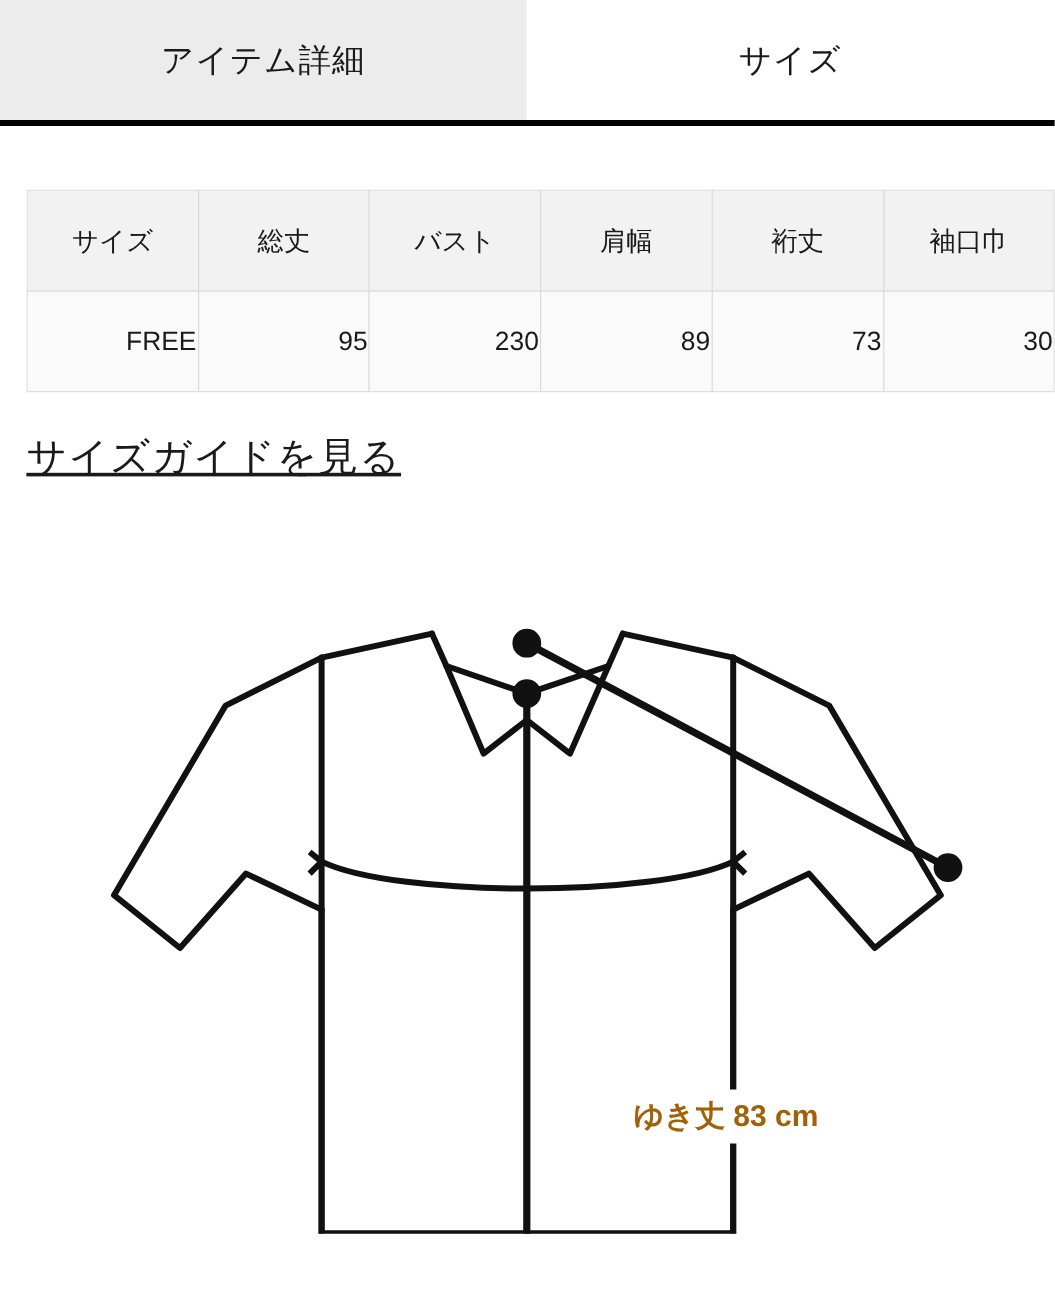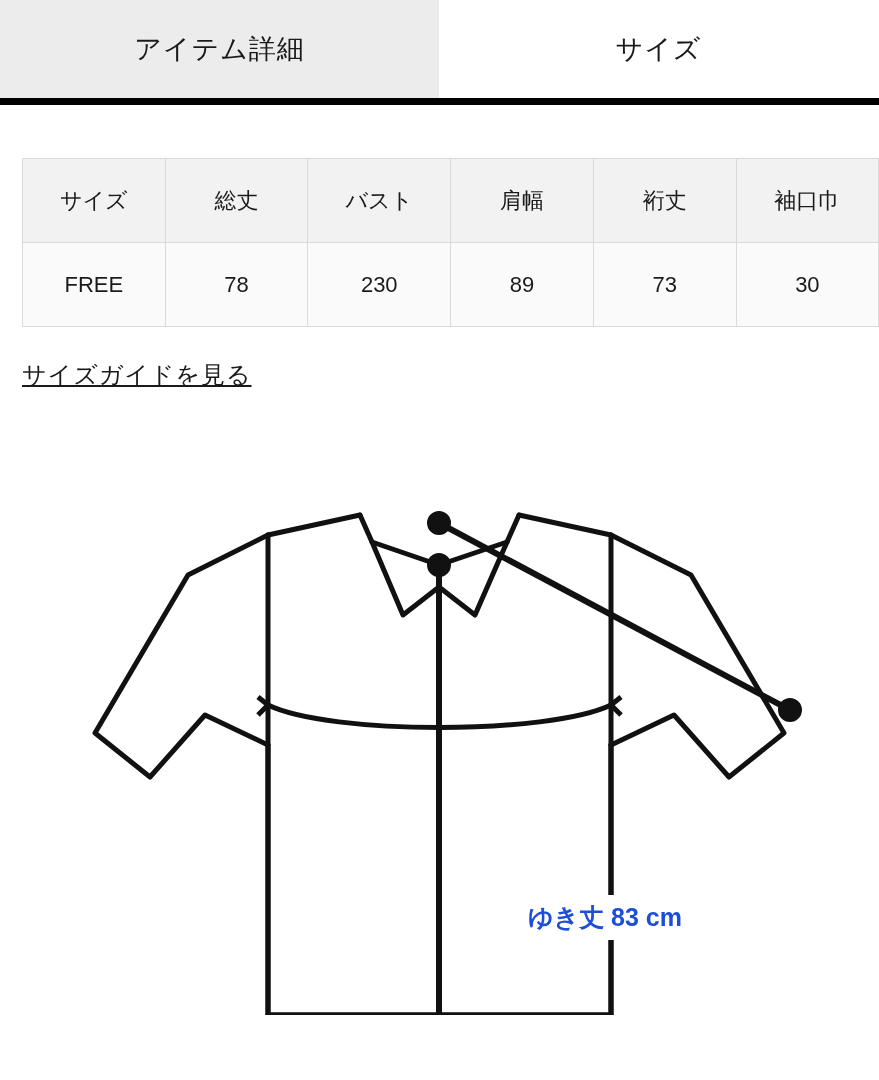--- a/index.html
+++ b/index.html
@@ -14,21 +14,21 @@
     font-family: "Liberation Sans", sans-serif;
     color: #1a1a1a;
     position: relative;
   }
 
   
   .tabs {
     display: flex;
     width: 879px;
     height: 105px;
-    border-bottom: 7px solid #000000;
+    border-bottom: 5px solid #000000;
     box-sizing: border-box;
   }
   .tab {
     flex: 0 0 439px;
     display: flex;
     align-items: center;
     justify-content: center;
     font-size: 27px;
     letter-spacing: 1px;
     color: #1a1a1a;
@@ -64,30 +64,31 @@
     color: #1a1a1a;
     box-sizing: border-box;
   }
   table.size-table th {
     background: #f2f2f2;
     width: 135px;
   }
   table.size-table td {
     background: #fafafa;
     width: 135px;
+    text-align: right;
   }
   table.size-table th:first-child,
   table.size-table td:first-child {
     width: 135px;
   }
 
   
   .guide-link {
     margin: 32px 0 0 22px;
-    font-size: 24px;
+    font-size: 33px;
     color: #1a1a1a;
     text-decoration: underline;
     display: inline-block;
     letter-spacing: 1px;
   }
 
   
   .illustration {
     position: relative;
     width: 879px;
@@ -96,21 +97,21 @@
   }
   .illustration svg {
     display: block;
   }
   .label {
     position: absolute;
     background: #ffffff;
     border-radius: 10px;
     font-size: 25px;
     font-weight: bold;
-    color: #1d4ed8;
+    color: #a16207;
     padding: 10px 16px;
     white-space: nowrap;
     line-height: 1;
     box-sizing: border-box;
   }
   .label-yuki { left: 512px; top: 480px; }
   .label-bust { left: 333px; top: 658px; }
 </style>
 </head>
 <body>
@@ -137,21 +138,21 @@
         <th>バスト</th>
         <th>肩幅</th>
         <th>裄丈</th>
         <th>袖口巾</th>
         <th></th>
       </tr>
     </thead>
     <tbody>
       <tr>
         <td>FREE</td>
-        <td>78</td>
+        <td>95</td>
         <td>230</td>
         <td>89</td>
         <td>73</td>
         <td>30</td>
         <td></td>
       </tr>
     </tbody>
   </table>
 </div>
 

